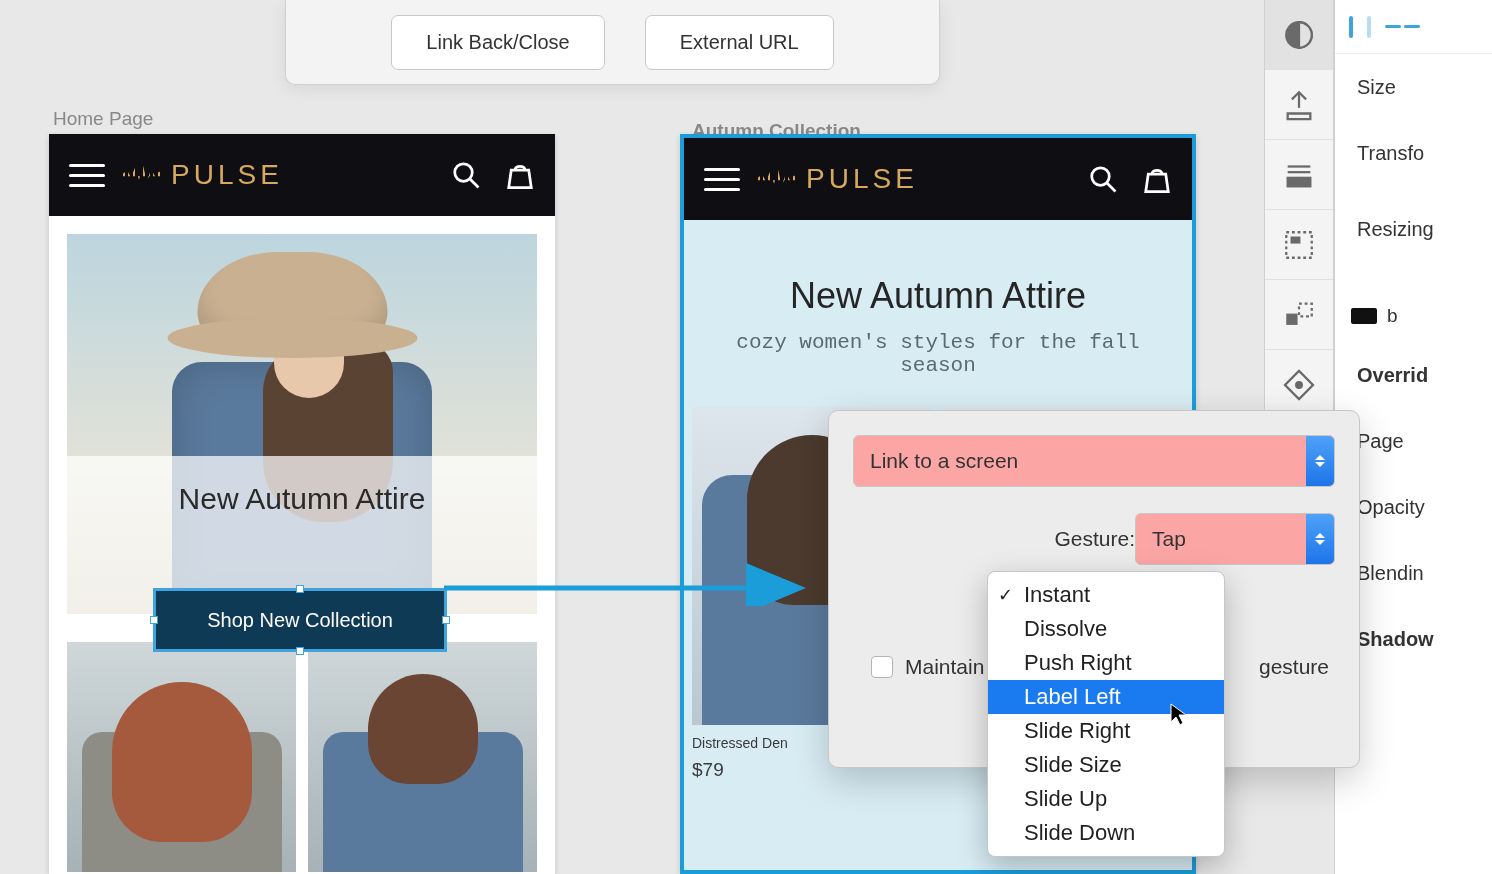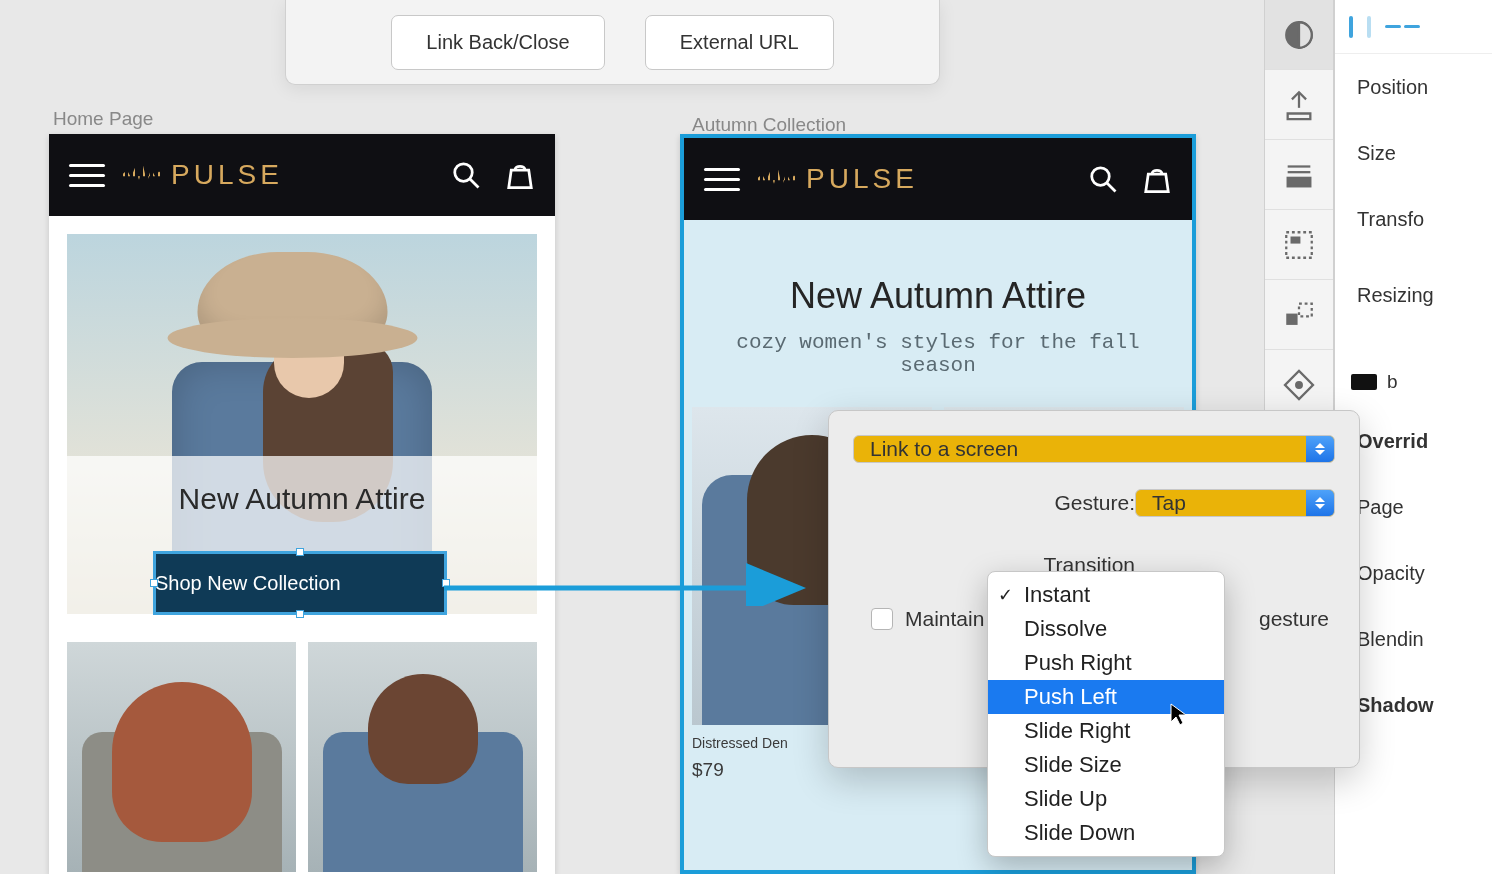--- a/index.html
+++ b/index.html
@@ -106,25 +106,25 @@
 .hero-overlay {
   position: absolute; left: 0; right: 0; bottom: 0; height: 158px;
   background: rgba(255,255,255,0.72);
   display: flex; flex-direction: column; align-items: center; justify-content: flex-start;
   padding-top: 26px;
 }
 .hero-title { font-size: 30px; color: #2a2a2a; font-weight: 400; }
 
 .cta-button {
   position: absolute;
-  left: 155px; top: 553px;
+  left: 155px; top: 590px;
   width: 290px; height: 60px;
   background: #0f3a56;
   color: #fff;
-  display: flex; align-items: center; 
+  display: flex; align-items: center; justify-content: center;
   font-size: 20px;
   outline: 3px solid #3fa4de;
   outline-offset: -1px;
 }
 .sel-handle {
   position: absolute; width: 8px; height: 8px; background: #fff; border: 1.5px solid #3fa4de;
 }
 .hT { top: -5px; left: 50%; transform:translateX(-50%);}
 .hB { bottom: -5px; left: 50%; transform:translateX(-50%);}
 .hL { left: -5px; top: 50%; transform:translateY(-50%);}
@@ -179,24 +179,24 @@
 .link-popover::before {
   content:"";
   position:absolute;
   left:-12px; top:172px;
   border: 12px solid transparent;
   border-right-color: #ececec;
 }
 .select {
   width: 100%;
   display: flex; align-items: center;
-  background: #eab308;
+  background: #fca5a5;
   border: 1px solid #c7c7c7;
   border-radius: 6px;
-  height: 28px;
+  height: 52px;
   font-size: 21px;
   overflow: hidden;
 }
 .select span { padding: 0 16px; flex:1; }
 .select .stepper {
   width: 28px; align-self: stretch;
   background: linear-gradient(#4ea2f9,#1e74e8);
   display:flex; flex-direction:column; align-items:center; justify-content:center;
 }
 .select .stepper div { width:0;height:0;border:5px solid transparent;}
@@ -288,21 +288,21 @@
 </style>
 </head>
 <body>
 
 <div class="top-popover">
   <button class="mac-button">Link Back/Close</button>
   <button class="mac-button">External URL</button>
 </div>
 
 <div class="artboard-label" style="left:53px; top:108px;">Home Page</div>
-<div class="artboard-label" style="left:692px; top:114px;">Autumn Collection</div>
+<div class="artboard-label" style="left:692px; top:120px;font-weight:bold;">Autumn Collection</div>
 
 <div class="artboard home">
   <div class="mobile-header">
     <div class="hamburger">
         <div></div>
         <div></div>
         <div></div>
       </div>
     <div class="logo">
       <span class="logo-wave"></span>
@@ -457,21 +457,21 @@
       <span class="check">✓</span>
       <span>Instant</span>
     </div>
     <div class="dd-item">
       <span>Dissolve</span>
     </div>
     <div class="dd-item">
       <span>Push Right</span>
     </div>
     <div class="dd-item highlight">
-      <span>Push Left</span>
+      <span>Label Left</span>
     </div>
     <div class="dd-item">
       <span>Slide Right</span>
     </div>
     <div class="dd-item">
       <span>Slide Size</span>
     </div>
     <div class="dd-item">
       <span>Slide Up</span>
     </div>
@@ -527,21 +527,20 @@
 
 <div class="right-panel">
   <div class="rp-top">
     <div class="bar" style="background:#3fa4de;"></div>
     <div class="bar" style="background:#b9def2;"></div>
     <div style="display:flex;gap:3px;">
       <div style="width:16px;height:3px;background:#3fa4de;border-radius:2px;"></div>
       <div style="width:16px;height:3px;background:#3fa4de;border-radius:2px;"></div>
     </div>
   </div>
-  <div class="rp-row">Position</div>
   <div class="rp-row">Size</div>
   <div class="rp-row">Transfo</div>
   <div class="rp-divider"></div>
   <div class="rp-row">Resizing</div>
   <div class="rp-divider" style="height:28px;"></div>
   <div class="rp-layer">
     <div class="swatch"></div>
     <span>b</span>
   </div>
   <div class="rp-row bold">Overrid</div>

